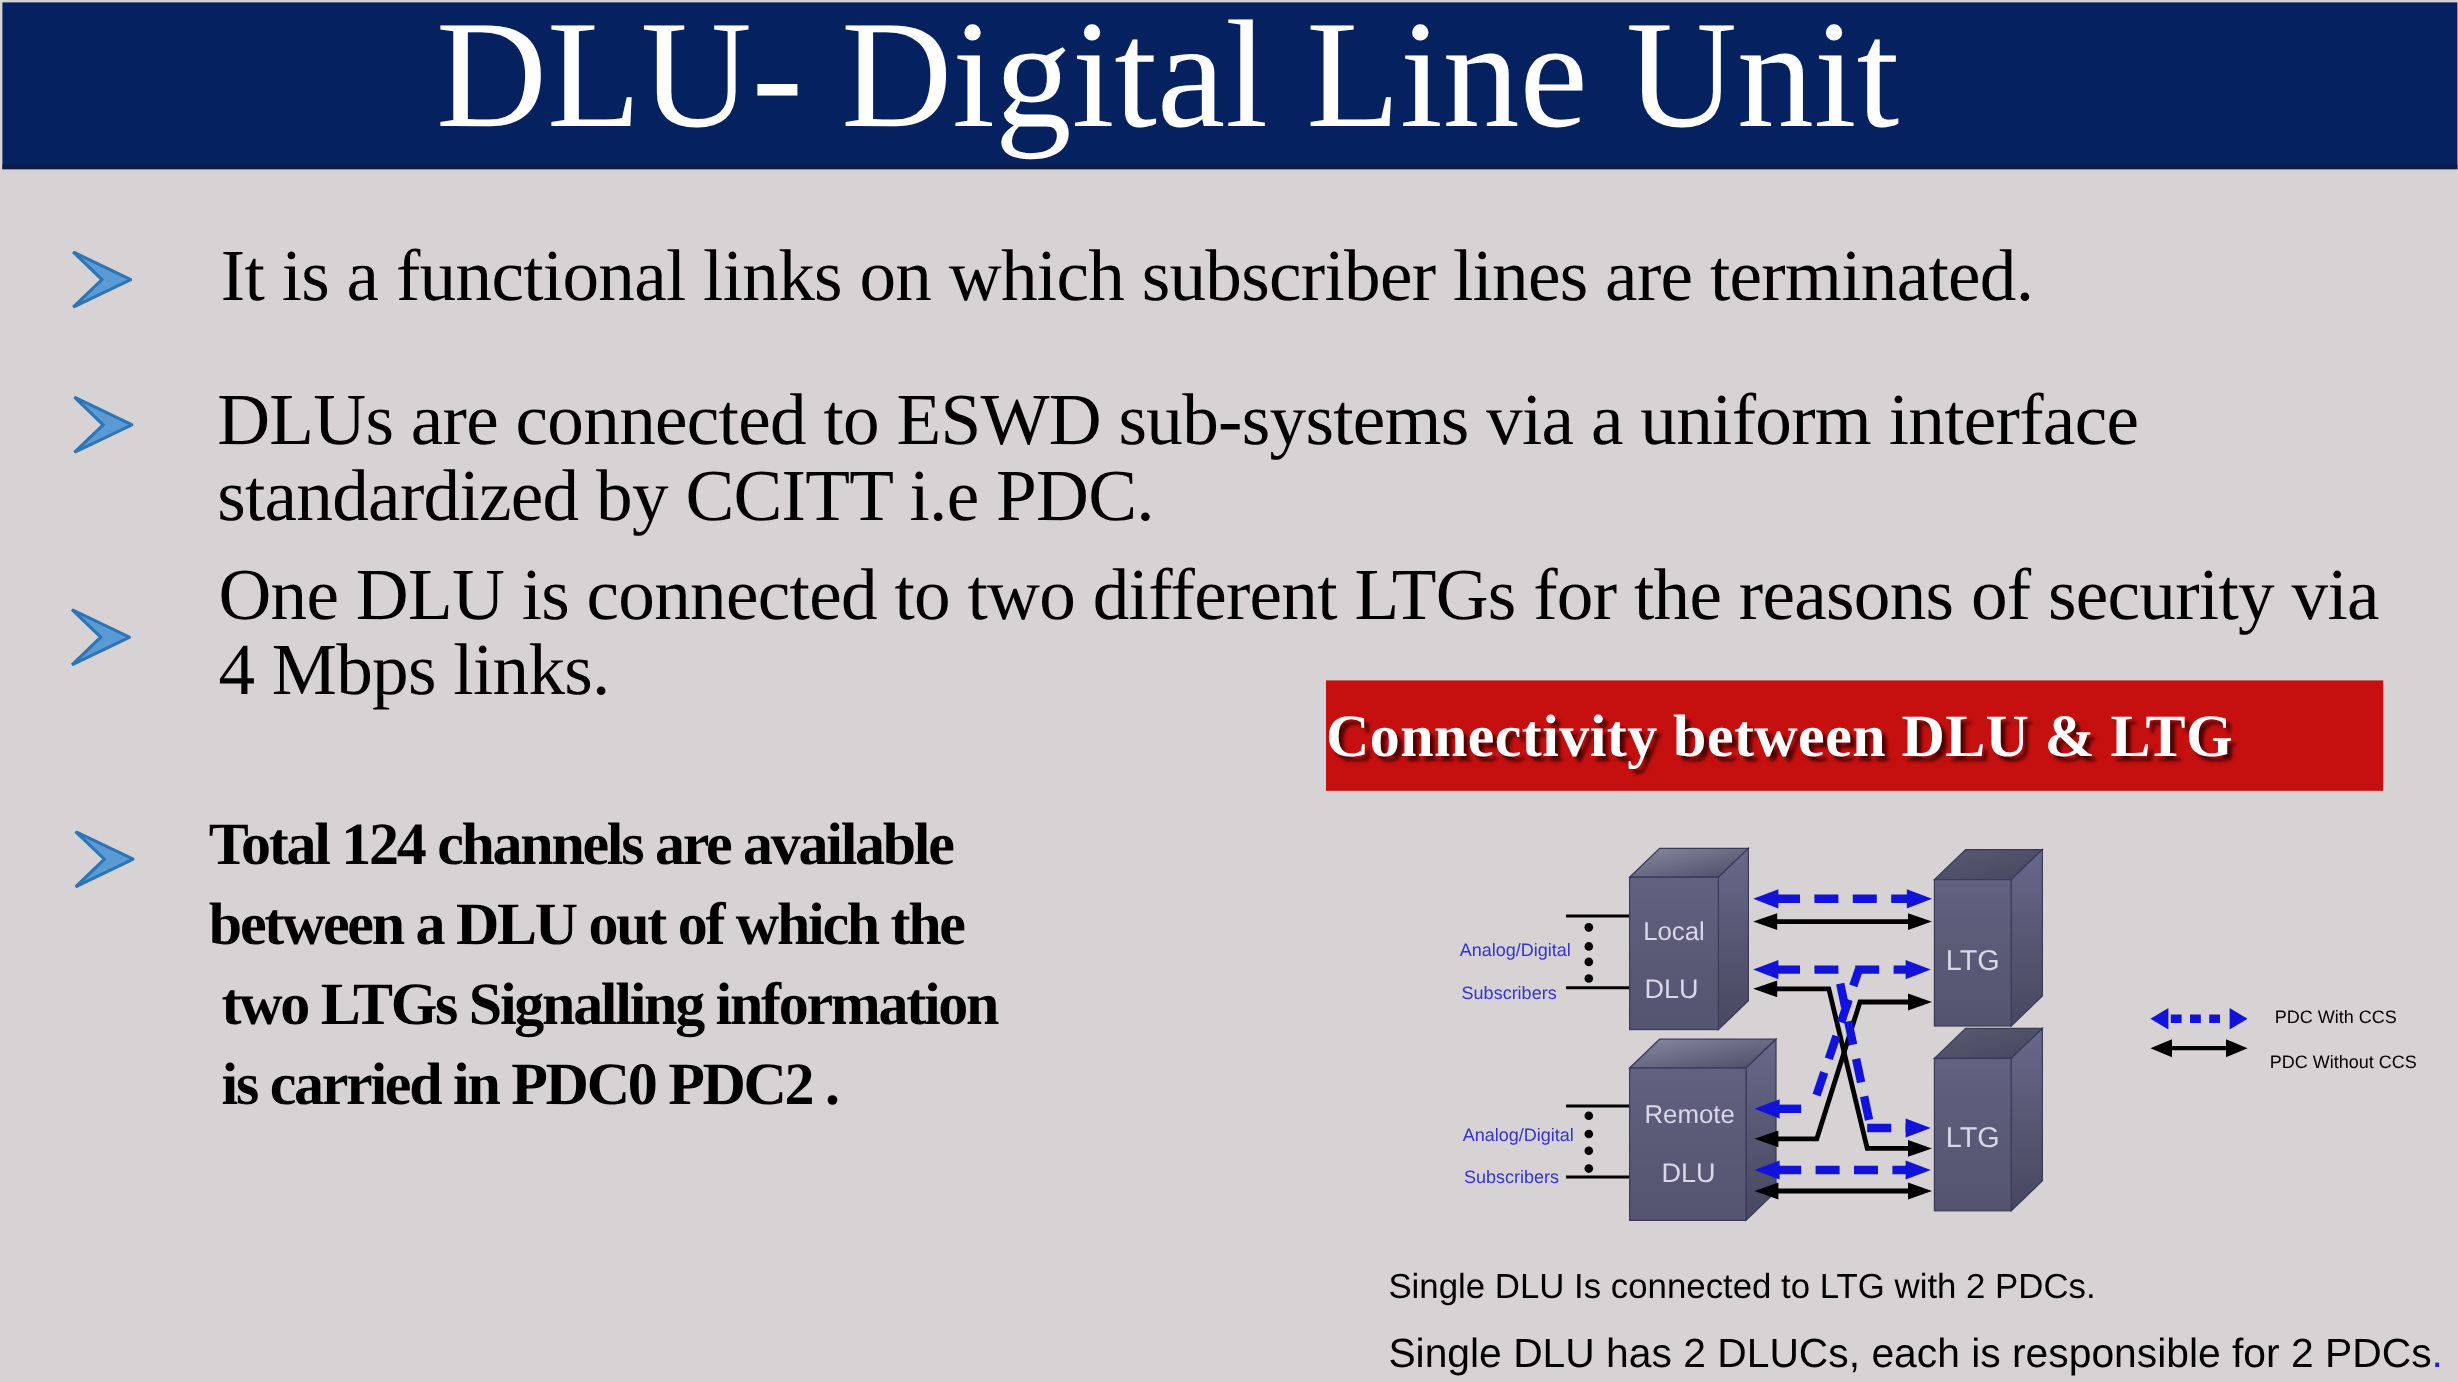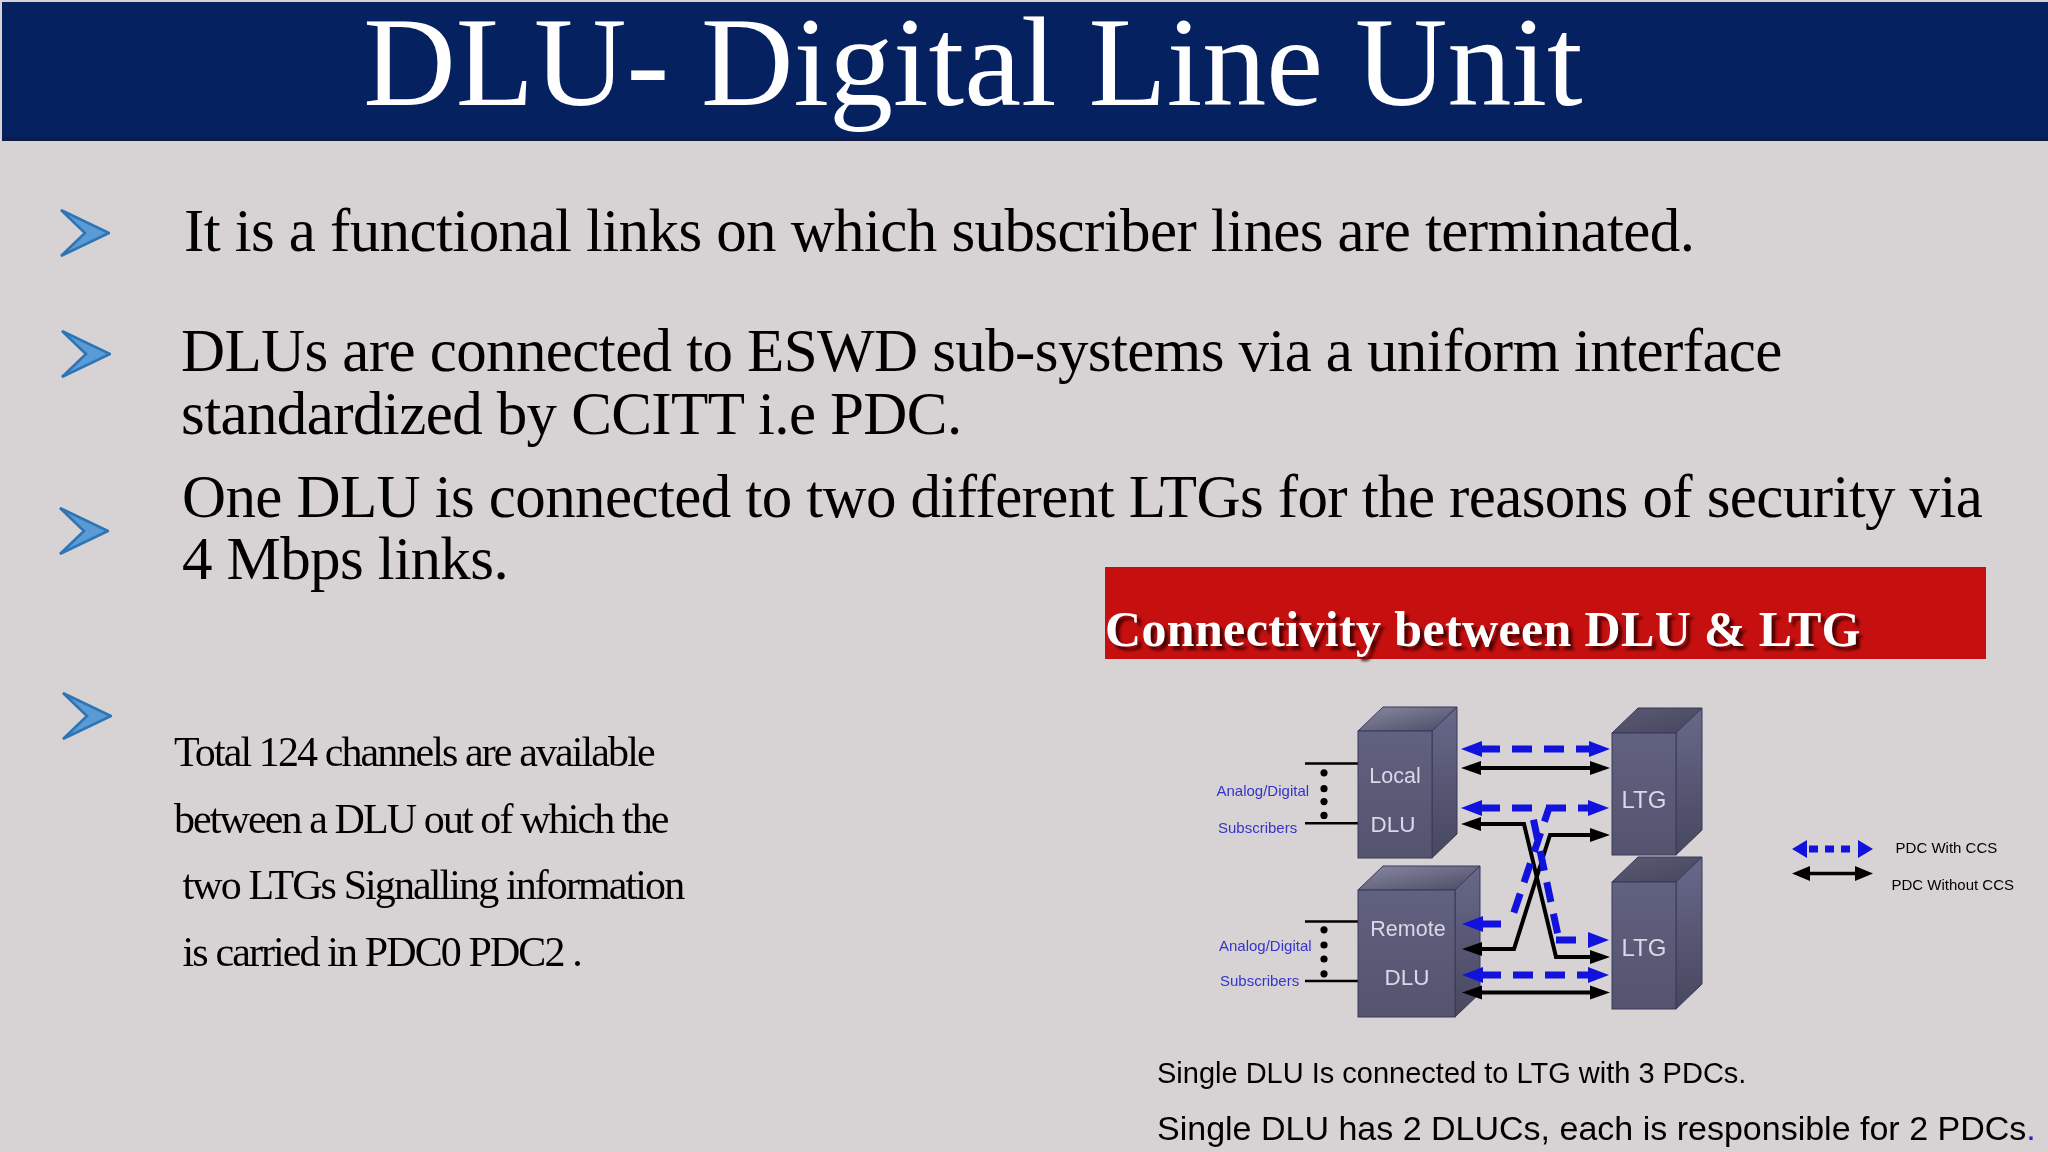--- a/index.html
+++ b/index.html
@@ -8,25 +8,25 @@
   .abs{position:absolute;}
   #banner{left:2px;top:2px;width:2046px;height:135px;background:#062160;
           border-bottom:4px solid #0d1c46;}
   #title{left:-51px;top:-3px;width:2048px;text-align:center;color:#ffffff;
          font-size:128px;line-height:130px;letter-spacing:0px;white-space:nowrap;}
   .chev{position:absolute;width:50px;height:48px;}
   .btxt{position:absolute;color:#000;font-size:61px;letter-spacing:-0.6px;white-space:nowrap;}
   #b1{left:184px;top:198.7px;line-height:63px;}
   #b2{left:181px;top:319px;line-height:63px;}
   #b3{left:182px;top:466px;line-height:62px;}
-  #b4{left:174px;top:719px;line-height:66.7px;font-size:42px;letter-spacing:-1.9px;}
+  #b4{left:174px;top:670px;line-height:66.7px;font-size:50px;letter-spacing:-1.9px;font-weight:bold;}
   #redbar{left:1105px;top:567px;width:881px;height:92px;background:#c61010;}
   #redtitle{left:1105px;top:582.5px;width:728px;text-align:center;color:#fff;
             font-weight:bold;font-size:50px;line-height:60px;letter-spacing:0.35px;
-            text-shadow:4px 4px 3px #4e0202;white-space:nowrap;margin-top:16px;}
+            text-shadow:4px 4px 3px #4e0202;white-space:nowrap;}
   .sans{font-family:"Liberation Sans",sans-serif;}
   #s1{left:1157px;top:1058.3px;font-size:29px;line-height:30px;color:#000;}
   #s2{left:1157px;top:1111.2px;font-size:34px;line-height:35px;color:#000;}
 </style>
 </head>
 <body>
   <div class="abs" id="banner"></div>
   <div class="abs" id="title">DLU- Digital Line Unit</div>
 
   <svg class="chev" style="left:60px;top:209px;" viewBox="0 0 50 48">
@@ -169,14 +169,14 @@
     <polygon points="1873,873.5 1855,866 1855,881" fill="#000"></polygon>
     <line x1="1809" y1="849" x2="1857" y2="849" stroke="#1212dd" stroke-width="7" stroke-dasharray="9 7"></line>
     <polygon points="1792,849 1807,840 1807,858" fill="#1212dd"></polygon>
     <polygon points="1873,849 1858,840 1858,858" fill="#1212dd"></polygon>
     <g font-family="Liberation Sans, sans-serif" font-size="15" fill="#000">
       <text x="1895.6" y="852.6">PDC With CCS</text>
       <text x="1891.5" y="889.9">PDC Without CCS</text>
     </g>
   </svg>
 
-  <div class="abs sans" id="s1">Single DLU Is connected to LTG with 3 PDCs.</div>
+  <div class="abs sans" id="s1">Single DLU Is connected to LTG with 2 PDCs.</div>
   <div class="abs sans" id="s2">Single DLU has 2 DLUCs, each is responsible for 2 PDCs<span style="color:#2222cc">.</span></div>
 
 </body></html>

